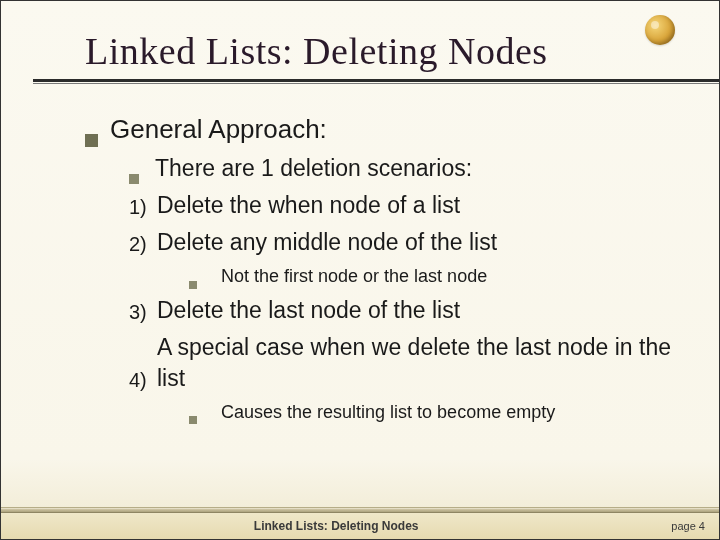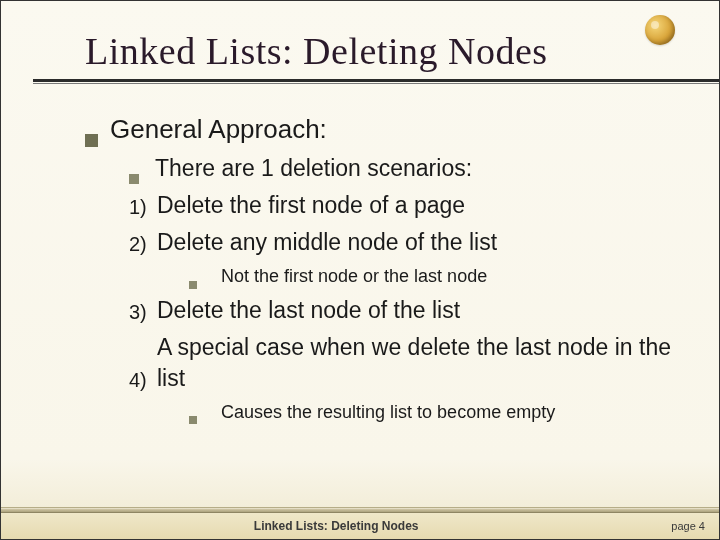--- a/index.html
+++ b/index.html
@@ -121,21 +121,21 @@
       <span class="txt">General Approach:</span>
     </div>
 
     <div class="row lvl1">
       <span class="sq small" style="margin-right:16px;"></span>
       <span class="txt">There are 1 deletion scenarios:</span>
     </div>
 
     <div class="row lvl1">
       <span class="marker">1)</span>
-      <span class="txt">Delete the first node of a page</span>
+      <span class="txt">Delete the when node of a list</span>
     </div>
 
     <div class="row lvl1">
       <span class="marker">2)</span>
       <span class="txt">Delete any middle node of the list</span>
     </div>
     <div class="row lvl2">
       <span class="sq tiny" style="margin-right:12px;"></span>
       <span class="txt">Not the first node or the last node</span>
     </div>

